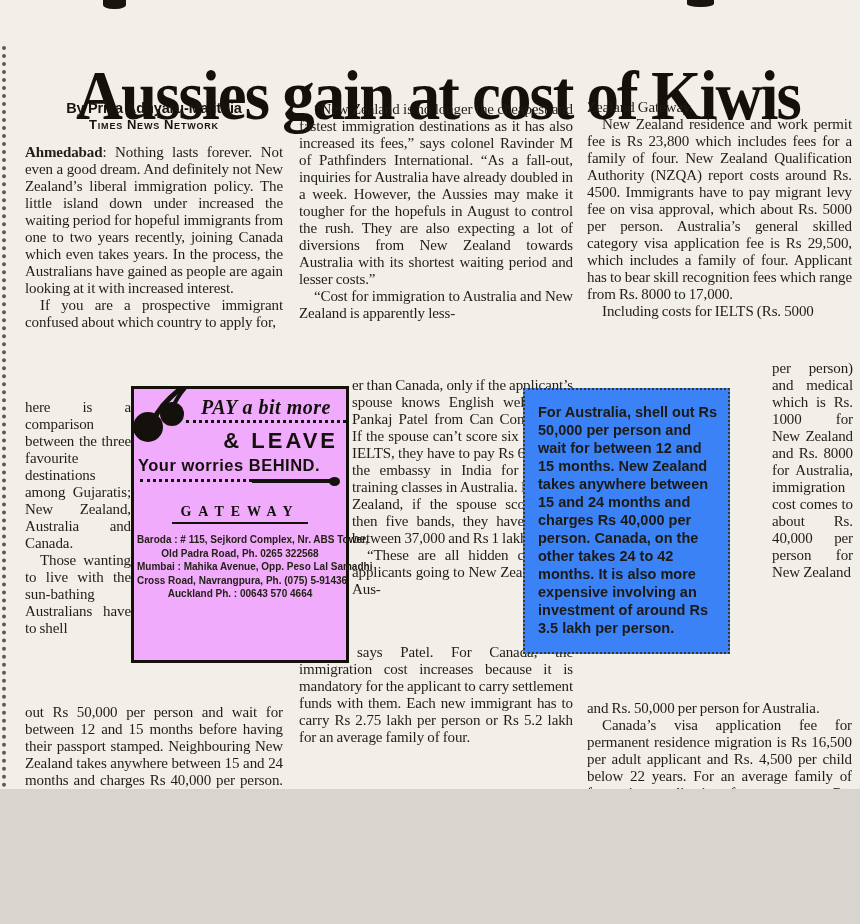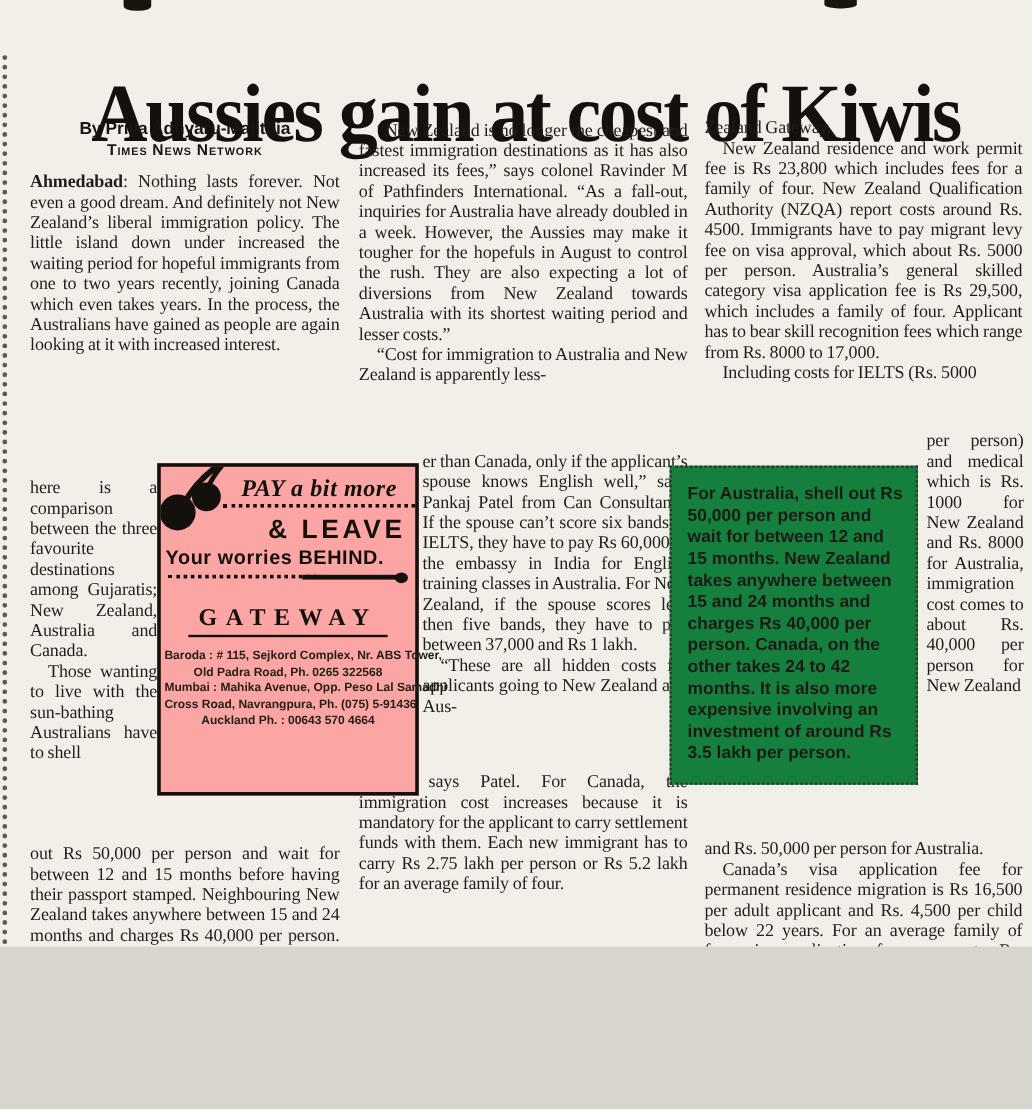--- a/index.html
+++ b/index.html
@@ -38,48 +38,48 @@
   .c1c{left:25px;top:704px;width:258px;}
   .c2a{left:299px;top:101px;width:274px;}
   .c2b{left:352px;top:377px;width:221px;}
   .c2c{left:299px;top:644px;width:274px;}
   .c3a{left:587px;top:99px;width:265px;}
   .c3b{left:772px;top:360px;width:81px;}
   .c3c{left:587px;top:700px;width:265px;}
   .c3b p{line-height:17px;}
   
   .advert{position:absolute;left:131px;top:386px;width:218px;height:277px;
-    background:#fca5a5;border:3px solid #14110c;box-sizing:border-box;z-index:6;
+    background:#f0abfc;border:3px solid #14110c;box-sizing:border-box;z-index:6;
     font-family:"Liberation Sans",sans-serif;}
   .promo{position:relative;height:101px;overflow:hidden;}
   .cherries{position:absolute;left:-3px;top:-4px;}
   .tag1wrap{margin:7px 0 0 52px;border-bottom:3px dotted #14110c;padding-bottom:1px;}
   .tag1{font-family:"Liberation Serif",serif;font-style:italic;font-weight:700;
     font-size:20px;letter-spacing:.5px;color:#14110c;text-align:center;display:block;}
   .tag2{text-align:right;font-weight:700;font-size:22px;letter-spacing:3px;
     margin:5px 8px 0 0;color:#14110c;}
   .tag3{font-weight:700;font-size:16.5px;letter-spacing:.5px;margin:2px 0 0 4px;
     color:#14110c;white-space:nowrap;}
   .stroke{position:relative;height:9px;margin:2px 6px 0 6px;}
   .stroke .dots{position:absolute;left:0;top:2px;width:62%;border-top:3px dotted #14110c;}
   .stroke .bar{position:absolute;right:8px;top:2px;width:40%;height:4px;background:#14110c;}
   .stroke .tip{position:absolute;right:0;top:0;width:11px;height:9px;background:#14110c;border-radius:50%;}
   .ad-bar{height:25px;background:#14110c;color:#efece4;text-align:center;
     font-weight:700;font-size:15.5px;line-height:25px;letter-spacing:1px;}
   .gateway{text-align:center;padding:9px 0 7px 0;}
   .brand1{font-family:"Liberation Serif",serif;font-weight:600;font-size:20px;
     letter-spacing:8px;color:#14110c;white-space:nowrap;}
   .brand2{display:inline-block;font-family:"Liberation Serif",serif;font-weight:600;
-    font-size:20px;letter-spacing:7px;color:#14110c;border-bottom:2.5px solid #14110c;
+    font-size:14px;letter-spacing:7px;color:#14110c;border-bottom:2.5px solid #14110c;
     padding:2px 8px 2px 8px;margin-top:3px;white-space:nowrap;}
   .ad-address{padding:2px 3px 0 3px;text-align:center;font-weight:700;
     font-size:10px;line-height:13.5px;color:#262118;filter:blur(0.5px);white-space:nowrap;}
   
-  .pullquote{position:absolute;left:558px;top:388px;width:207px;height:266px;
-    box-sizing:border-box;border:2px dotted #3a362e;background:#15803d;z-index:6;
+  .pullquote{position:absolute;left:523px;top:388px;width:207px;height:266px;
+    box-sizing:border-box;border:2px dotted #3a362e;background:#3b82f6;z-index:6;
     padding:13px 10px 0 13px;}
   .pq-text{font-family:"Liberation Sans",sans-serif;font-weight:700;
     font-size:14.5px;line-height:18px;color:#1d1a15;text-align:left;}
 </style>
 </head>
 <body>
 
 <div class="page">
 
   <div class="left-rule"></div>
@@ -87,20 +87,21 @@
   <div class="blob b"></div>
 
   <h1 class="headline">Aussies gain at cost of Kiwis</h1>
 
   <div class="seg bt c1a">
     <div class="byline">
       <div class="by-author">By Priya Adhyaru-Majithia</div>
       <div class="by-agency">Times News Network</div>
     </div>
     <p><span class="dateline">Ahmedabad</span><span>: Nothing lasts forever. Not even a good dream. And definitely not New Zealand’s liberal immigration policy. The little island down under increased the waiting period for hopeful immigrants from one to two years recently, joining Canada which even takes years. In the process, the Australians have gained as people are again looking at it with increased interest.</span></p>
+    <p class="ind">If you are a prospective immigrant confused about which country to apply for,</p>
   </div>
   <div class="seg bt c1b">
     <p>here is a comparison between the three favourite destinations among Gujaratis; New Zealand, Australia and Canada.</p>
     <p class="ind">Those wanting to live with the sun-bathing Australians have to shell</p>
   </div>
   <div class="seg bt c1c">
     <p>out Rs 50,000 per person and wait for between 12 and 15 months before having their passport stamped. Neighbouring New Zealand takes anywhere between 15 and 24 months and charges Rs 40,000 per person. Canada, on the other hand takes the longest to decide on,who will immigrate and who will not, with a waiting period of 24 to 42 months. It is also more expensive involving an investment of around Rs 3.5 lakh per person.</p>
   </div>
 
   <div class="seg bt c2a">

